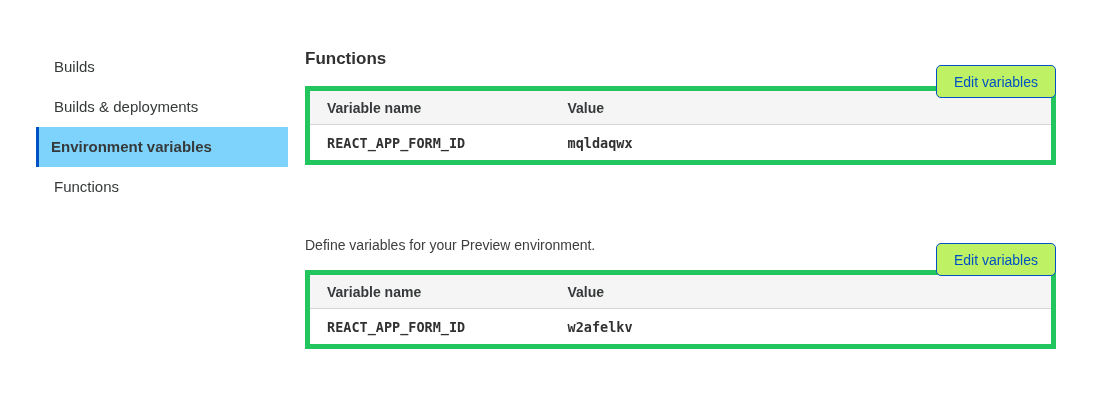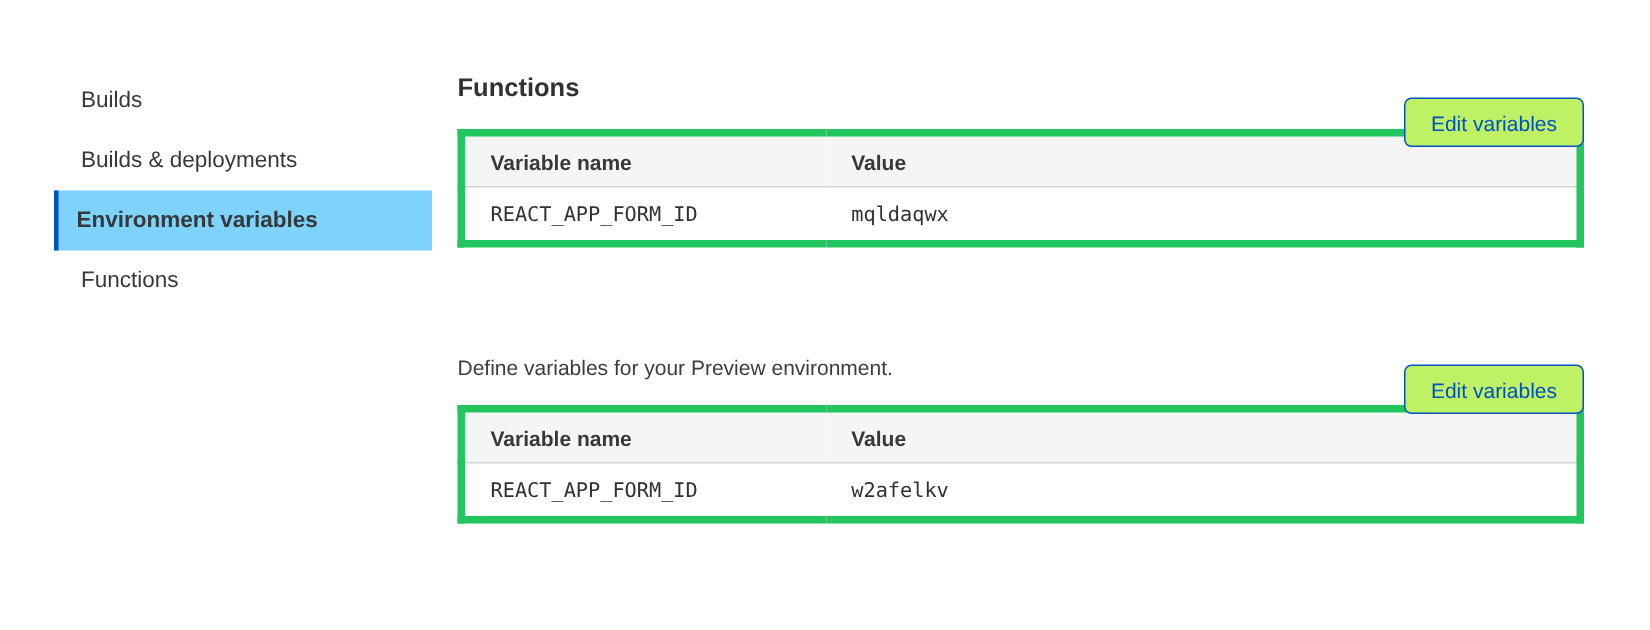--- a/index.html
+++ b/index.html
@@ -90,20 +90,21 @@
     font-weight: 700;
     color: #36393a;
   }
   .var-table td {
     height: 38px;
     padding: 0 17px;
     font-family: "DejaVu Sans Mono", "Liberation Mono", monospace;
     font-size: 13.5px;
     color: #313131;
     background: #ffffff;
+    font-weight: bold;
   }
   .col-name { width: 243px; }
 </style>
 </head>
 <body>
 
 <div class="canvas">
 
   <nav class="sidebar">
     <div class="side-item">Builds</div>

